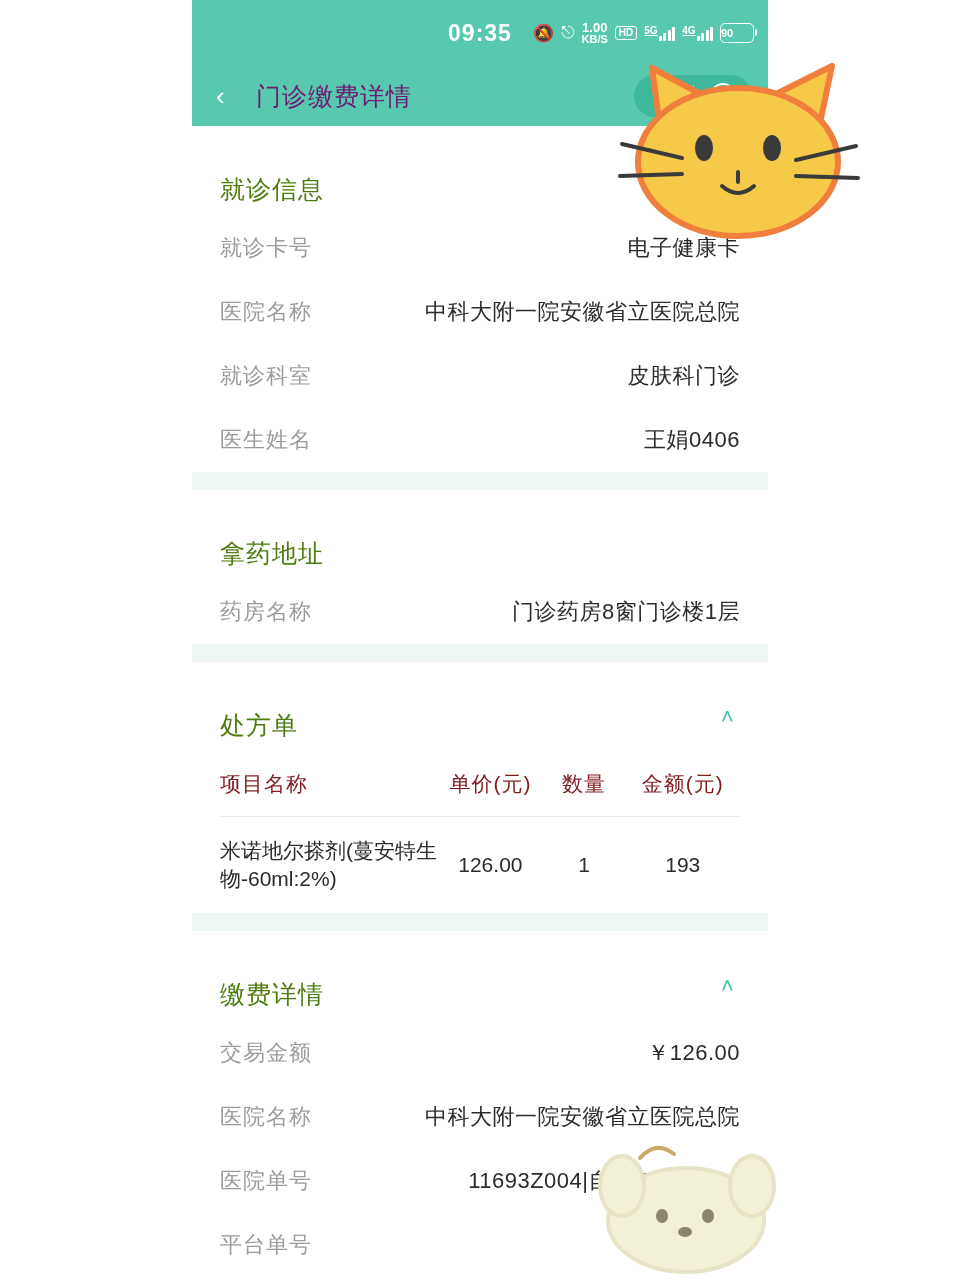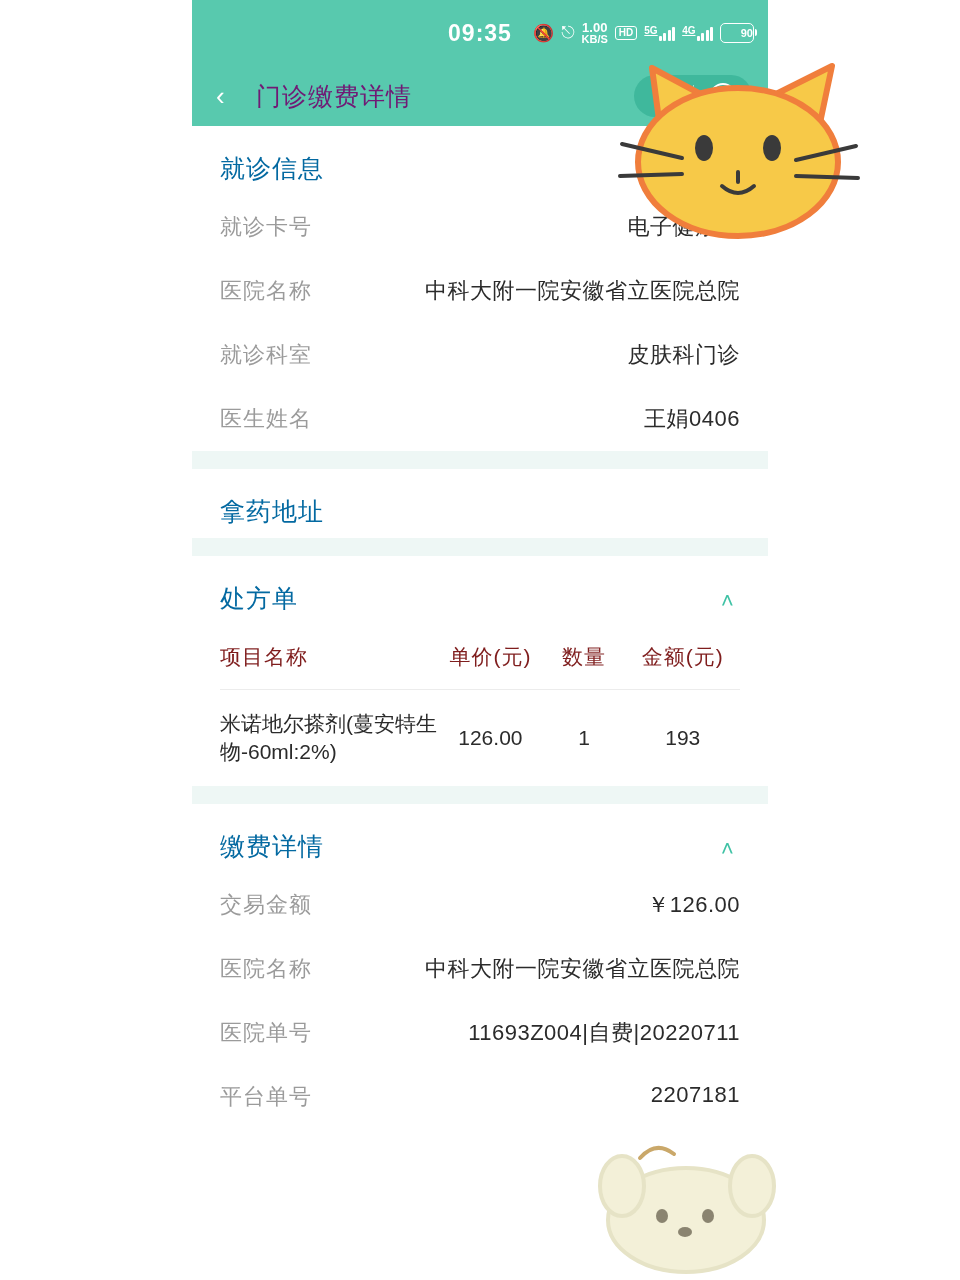--- a/index.html
+++ b/index.html
@@ -96,21 +96,21 @@
     margin-right: 1px;
   }
   .net-wrap { display: inline-flex; align-items: flex-start; text-decoration: underline; }
   .battery {
     border: 1.6px solid #ffffff;
     border-radius: 5px;
     min-width: 32px;
     height: 18px;
     display: inline-flex;
     align-items: center;
-    justify-content: flex-end;
+    justify-content: flex-start;
     font-size: 11px;
     font-weight: bold;
     position: relative;
   }
   .battery:after {
     content: "";
     position: absolute;
     right: -4px;
     top: 5px;
     width: 2.5px;
@@ -204,23 +204,24 @@
     padding: 0 28px;
   }
   .sec-head {
     display: flex;
     align-items: center;
     justify-content: space-between;
     padding: 26px 0 10px 0;
   }
   .sec-title {
     font-size: 25px;
-    color: #0369a1;
+    color: #4d7c0f;
     font-weight: 500;
     letter-spacing: 1px;
+    margin-top: 21px;
   }
   .chev-up {
     color: #3fc2a5;
     font-size: 22px;
     transform: rotate(180deg);
     line-height: 1;
     padding: 4px 6px;
   }
   .row {
     display: flex;
@@ -355,20 +356,24 @@
           <div class="lab">医生姓名</div>
           <div class="val">王娟0406</div>
         </div>
       </div>
 
       <div class="gap"></div>
 
       <div class="section">
         <div class="sec-head">
           <div class="sec-title">拿药地址</div>
+        </div>
+        <div class="row">
+          <div class="lab">药房名称</div>
+          <div class="val">门诊药房8窗门诊楼1层</div>
         </div>
       </div>
 
       <div class="gap"></div>
 
       <div class="section">
         <div class="sec-head">
           <div class="sec-title">处方单</div>
           <div class="chev-up">˅</div>
         </div>

